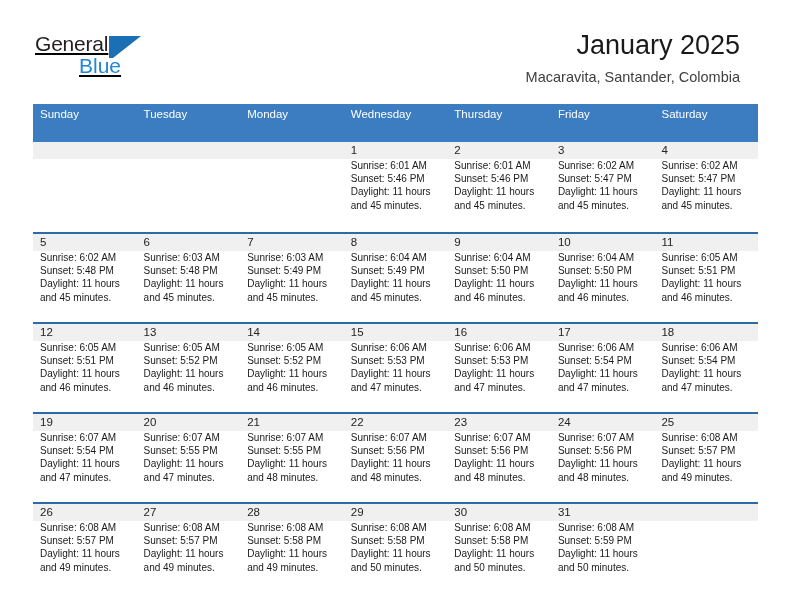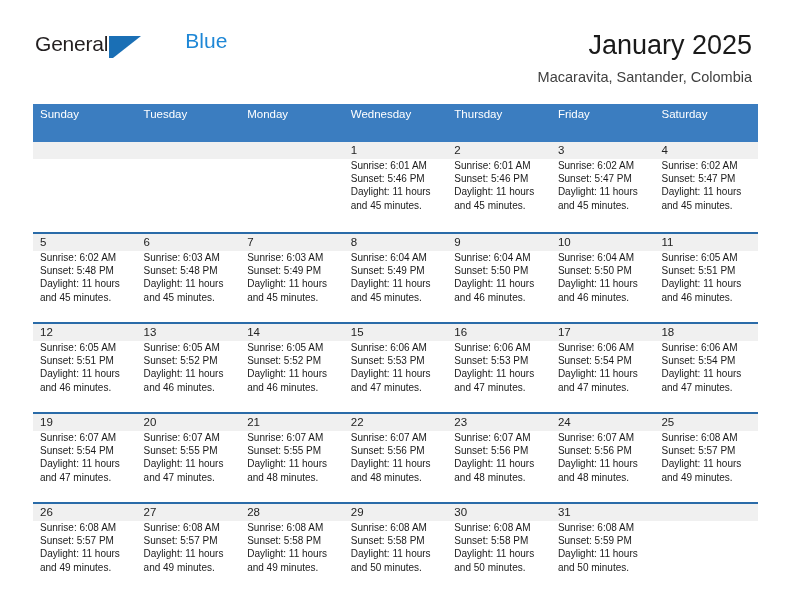--- a/index.html
+++ b/index.html
@@ -27,23 +27,24 @@
     left: 0;
     top: 0;
     width: 792px;
     height: 100px;
   }
   .brand {
     position: absolute;
     left: 35px;
     top: 33px;
     display: flex;
-    flex-direction: row;
+    flex-direction: column;
     align-items: flex-start;
     line-height: 1;
+    text-decoration: underline;
   }
   .brand-row1 {
     display: flex;
     align-items: flex-start;
   }
   .brand-general {
     font-size: 21px;
     color: #231f20;
     letter-spacing: -0.2px;
     font-family: "Liberation Sans", sans-serif;
@@ -75,21 +76,21 @@
   .brand-blue {
     font-size: 21px;
     color: #1e87d6;
     margin-left: 44px;
     margin-top: -3px;
     font-family: "Liberation Sans", sans-serif;
   }
 
   .title-block {
     position: absolute;
-    right: 40px;
+    right: 52px;
     top: 30px;
     text-align: right;
   }
   .cal-title {
     font-size: 27px;
     color: #1a1a1a;
     line-height: 1.15;
     white-space: nowrap;
   }
   .cal-subtitle {

